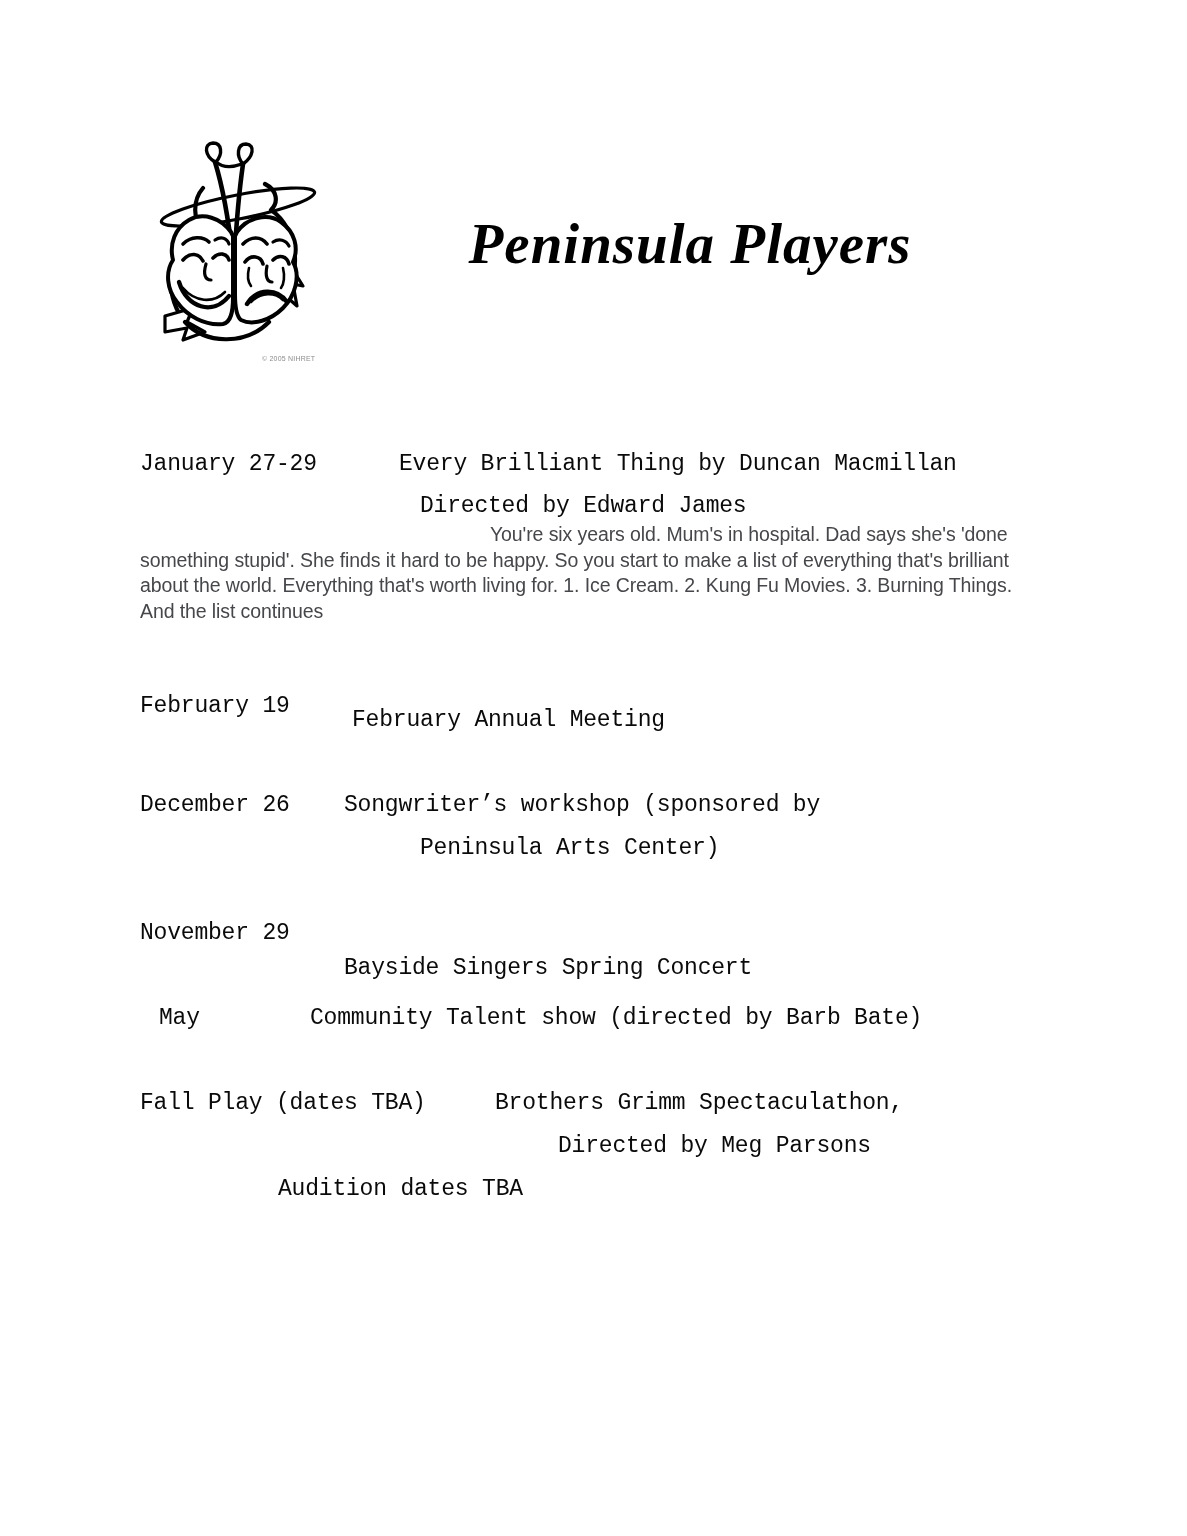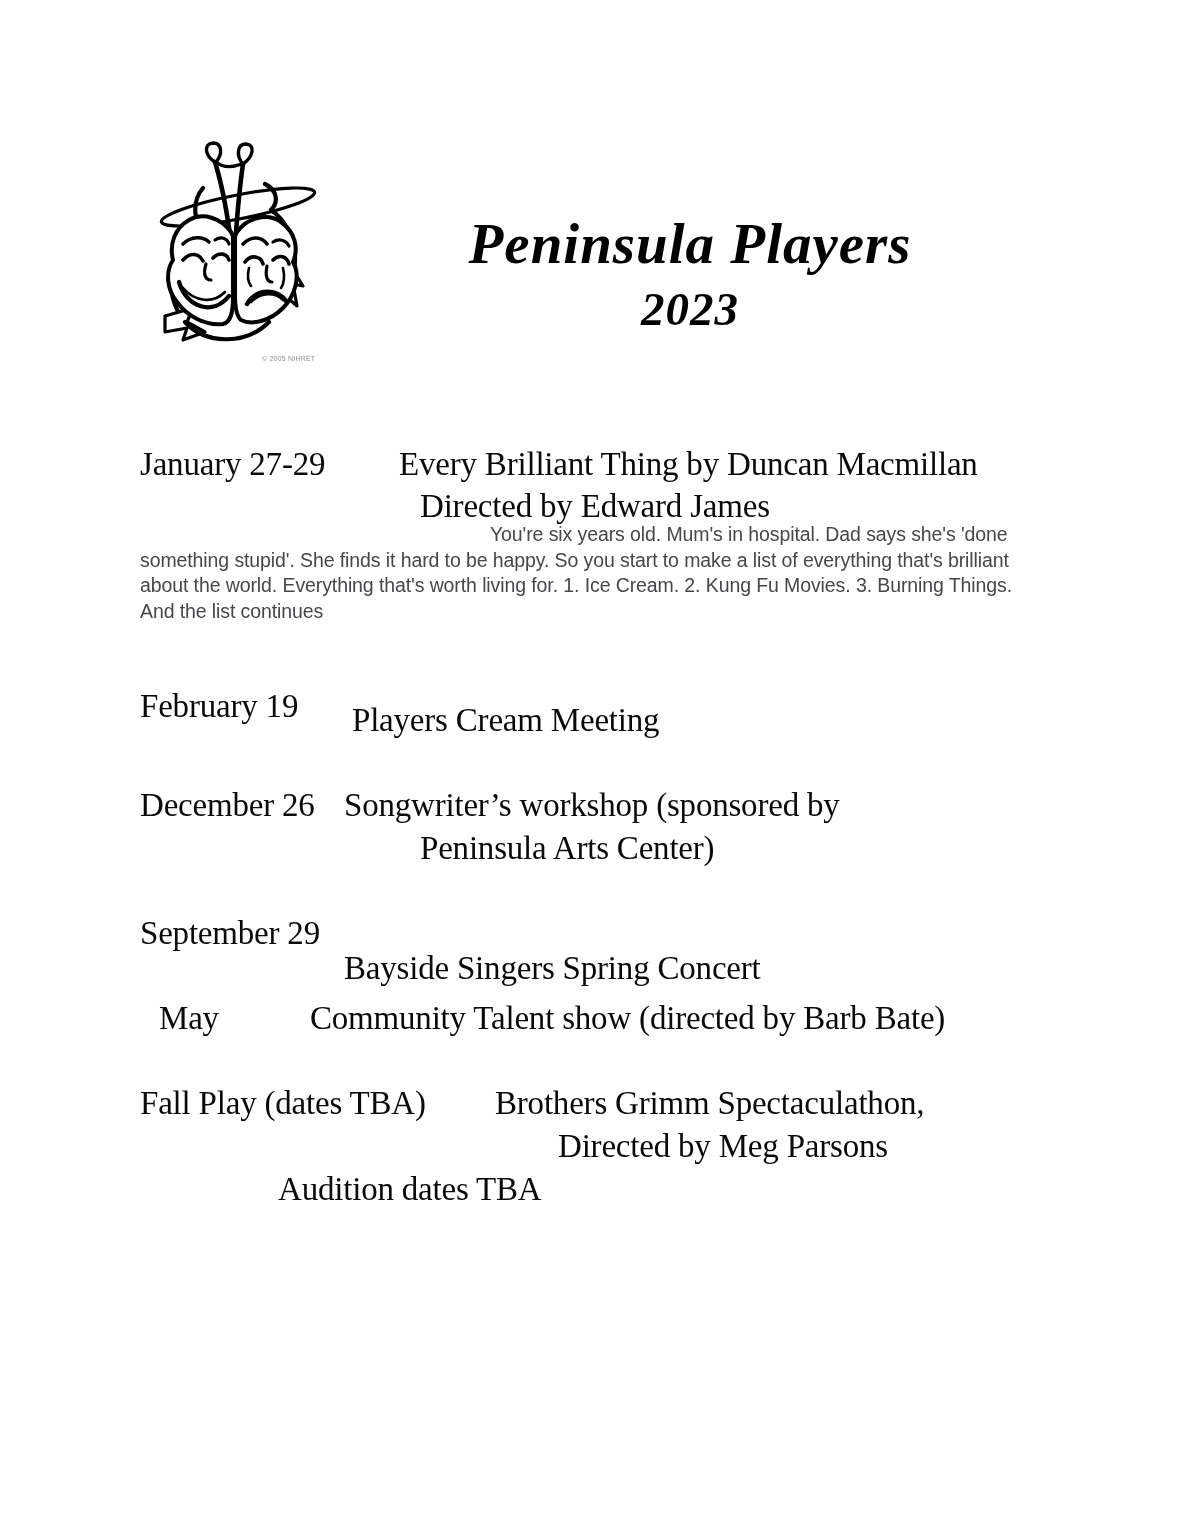--- a/index.html
+++ b/index.html
@@ -89,23 +89,23 @@
   
   .schedule {
     position: absolute;
     left: 0;
     top: 0;
     width: 1187px;
   }
 
   .entry-line {
     position: absolute;
-    font-family: Liberation Serif, serif;
+    font-family: Liberation Mono, monospace;
     font-weight: normal;
-    font-size: 33px;
+    font-size: 23px;
     line-height: 42px;
     color: #0a0a0a;
     white-space: nowrap;
     letter-spacing: -0.2px;
   }
 
   .desc {
     position: absolute;
     left: 140px;
     top: 522px;
@@ -193,40 +193,39 @@
           <path d="M42 182 C 62 204, 102 206, 126 182" stroke-width="4.2"></path>
 
         </g>
       </svg>
     </div>
 
     <div class="logo-credit">© 2005 NIHRET</div>
 
     <div class="title-block">
       <div class="title-main">Peninsula Players</div>
-      <div class="title-year">2023</div>
     </div>
   </div>
 
   <div class="schedule">
 
     <div class="entry-line" style="left:140px; top:443px;">January 27-29</div>
     <div class="entry-line" style="left:399px; top:443px;">Every Brilliant Thing by Duncan Macmillan</div>
     <div class="entry-line" style="left:420px; top:485px;">Directed by Edward James</div>
 
     <div class="desc">You're six years old. Mum's in hospital. Dad says she's 'done something stupid'. She finds it hard to be happy. So you start to make a list of everything that's brilliant about the world. Everything that's worth living for. 1. Ice Cream. 2. Kung Fu Movies. 3. Burning Things. And the list continues</div>
 
     <div class="entry-line" style="left:140px; top:685px;">February 19</div>
-    <div class="entry-line" style="left:352px; top:699px;">Players Cream Meeting</div>
+    <div class="entry-line" style="left:352px; top:699px;">February Annual Meeting</div>
 
     <div class="entry-line" style="left:140px; top:784px;">December 26</div>
     <div class="entry-line" style="left:344px; top:784px;">Songwriter’s workshop (sponsored by</div>
     <div class="entry-line" style="left:420px; top:827px;">Peninsula Arts Center)</div>
 
-    <div class="entry-line" style="left:140px; top:912px;">September 29</div>
+    <div class="entry-line" style="left:140px; top:912px;">November 29</div>
     <div class="entry-line" style="left:344px; top:947px;">Bayside Singers Spring Concert</div>
 
     <div class="entry-line" style="left:140px; top:997px;margin-left:19px;">May</div>
     <div class="entry-line" style="left:310px; top:997px;">Community Talent show (directed by Barb Bate)</div>
 
     <div class="entry-line" style="left:140px; top:1082px;">Fall Play (dates TBA)</div>
     <div class="entry-line" style="left:484px; top:1082px;margin-left:11px;">Brothers Grimm Spectaculathon,</div>
     <div class="entry-line" style="left:558px; top:1125px;">Directed by Meg Parsons</div>
     <div class="entry-line" style="left:278px; top:1168px;">Audition dates TBA</div>
 

